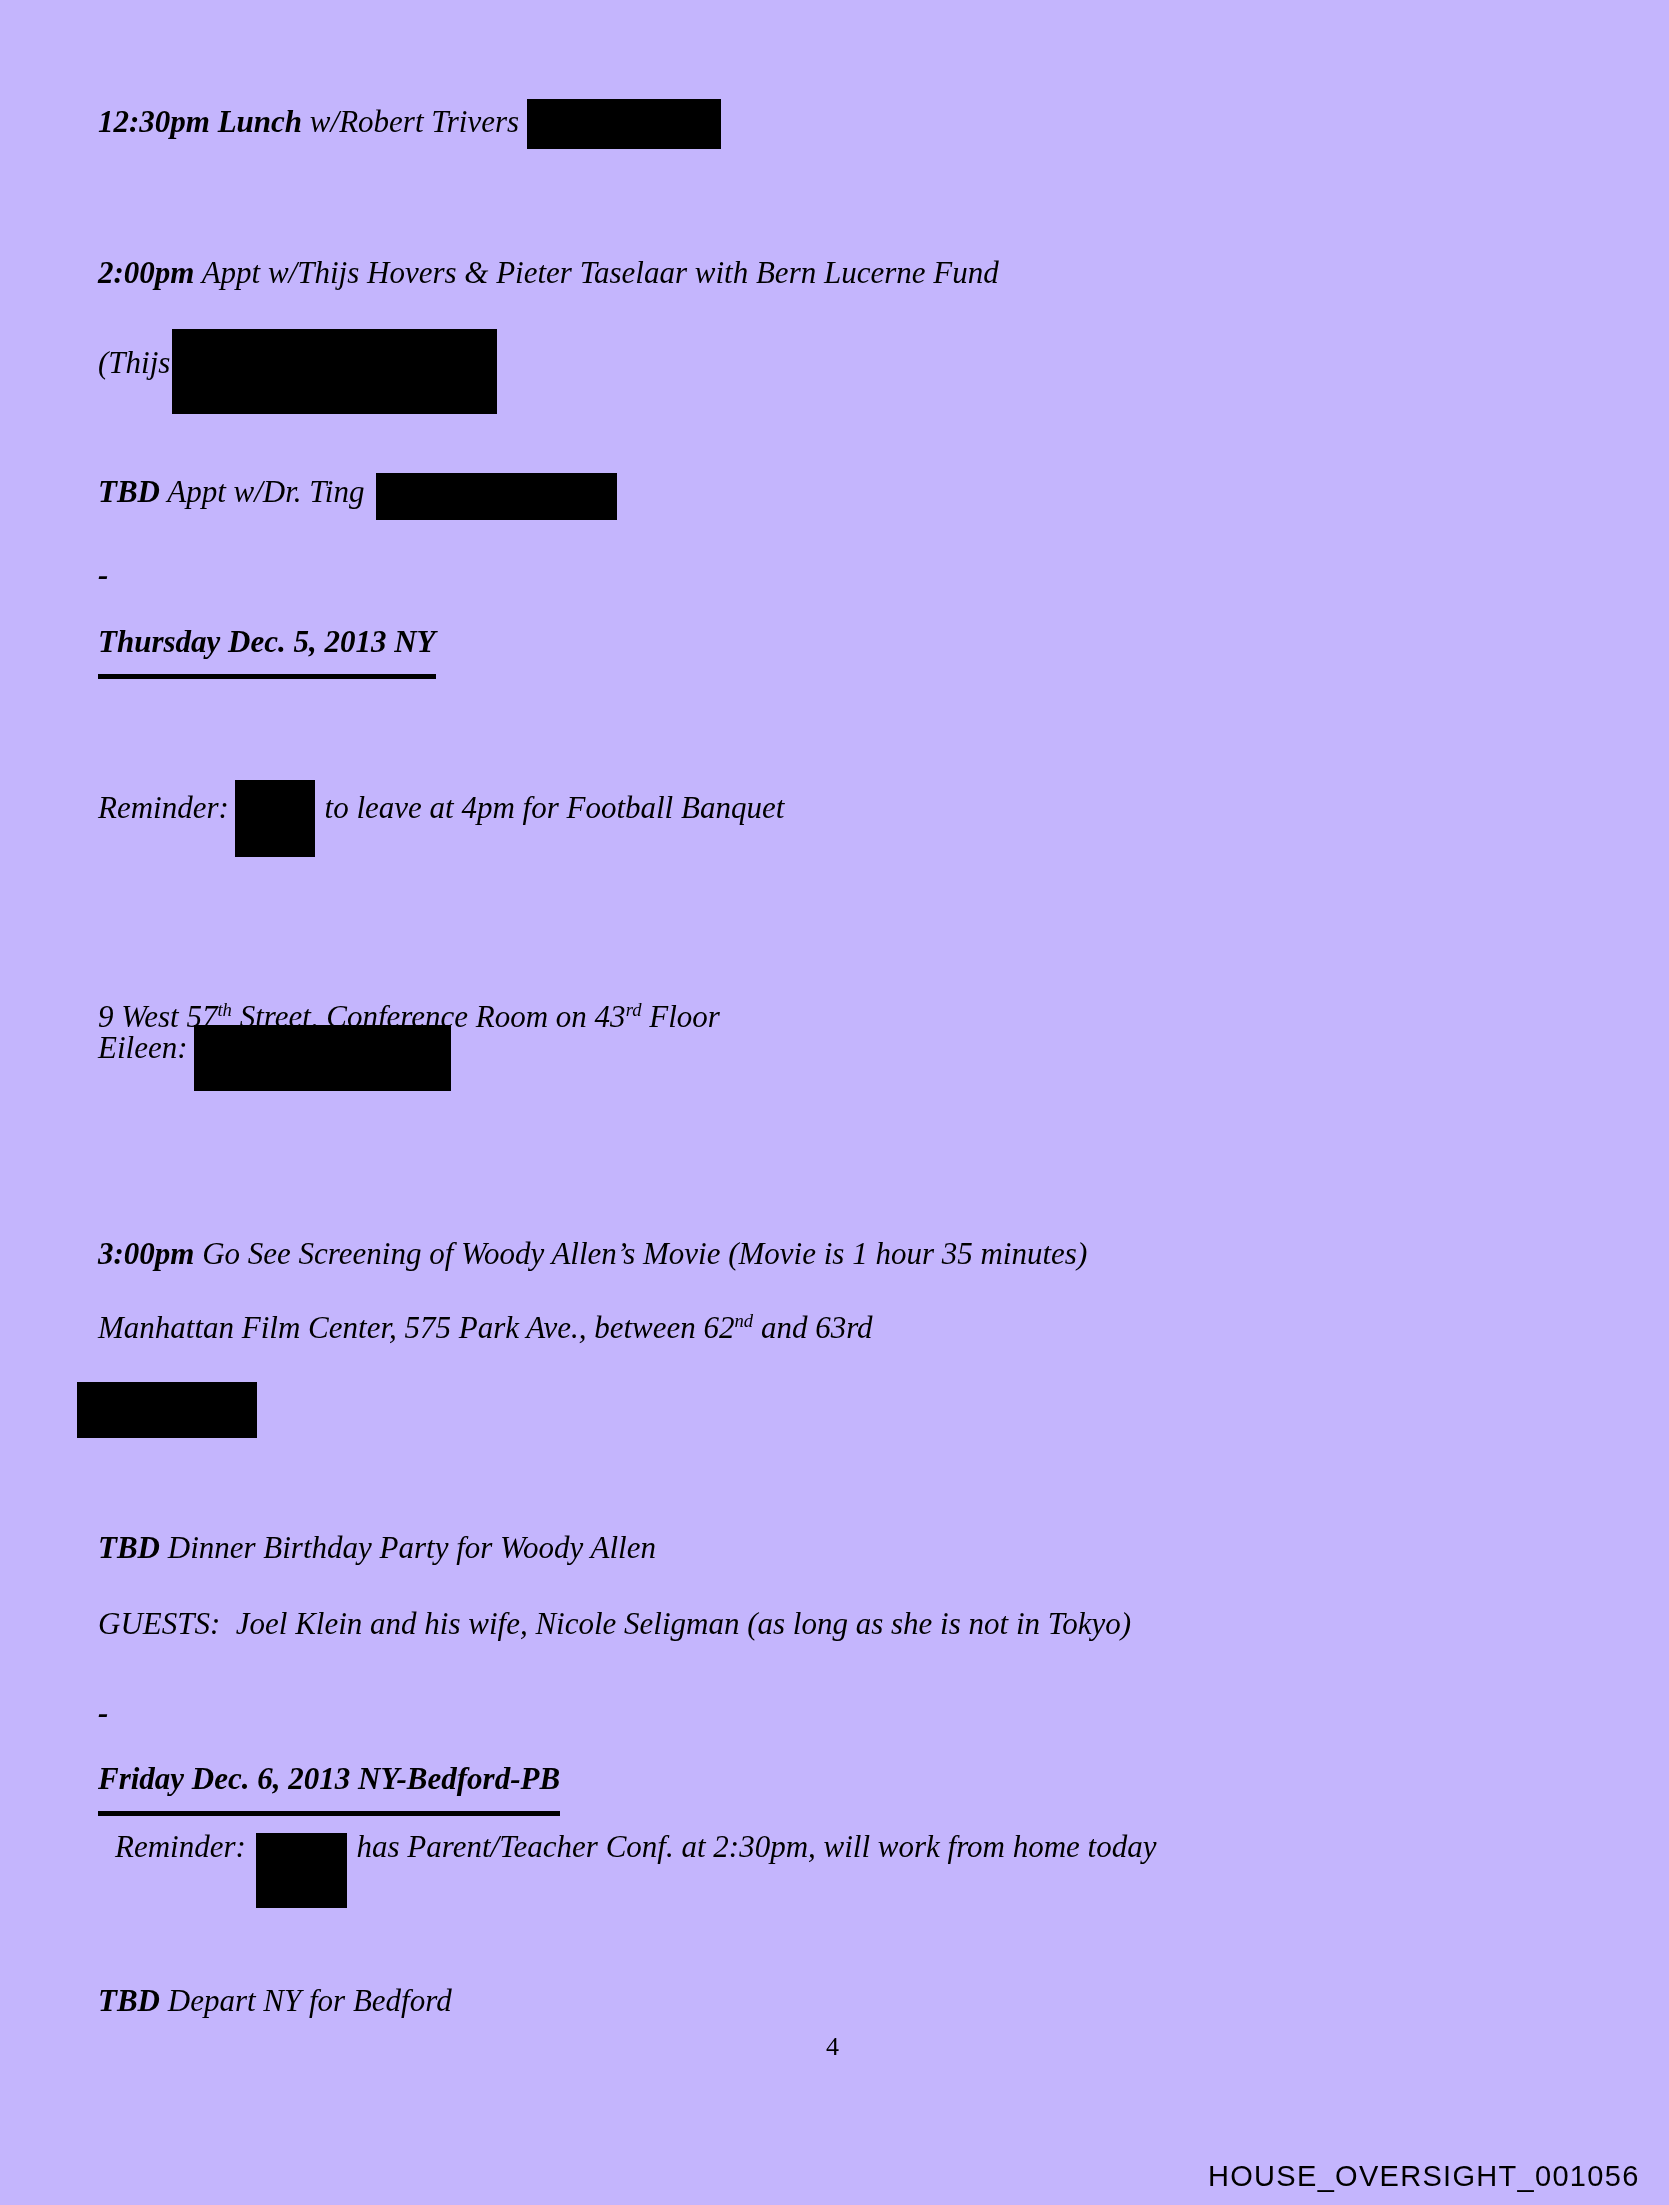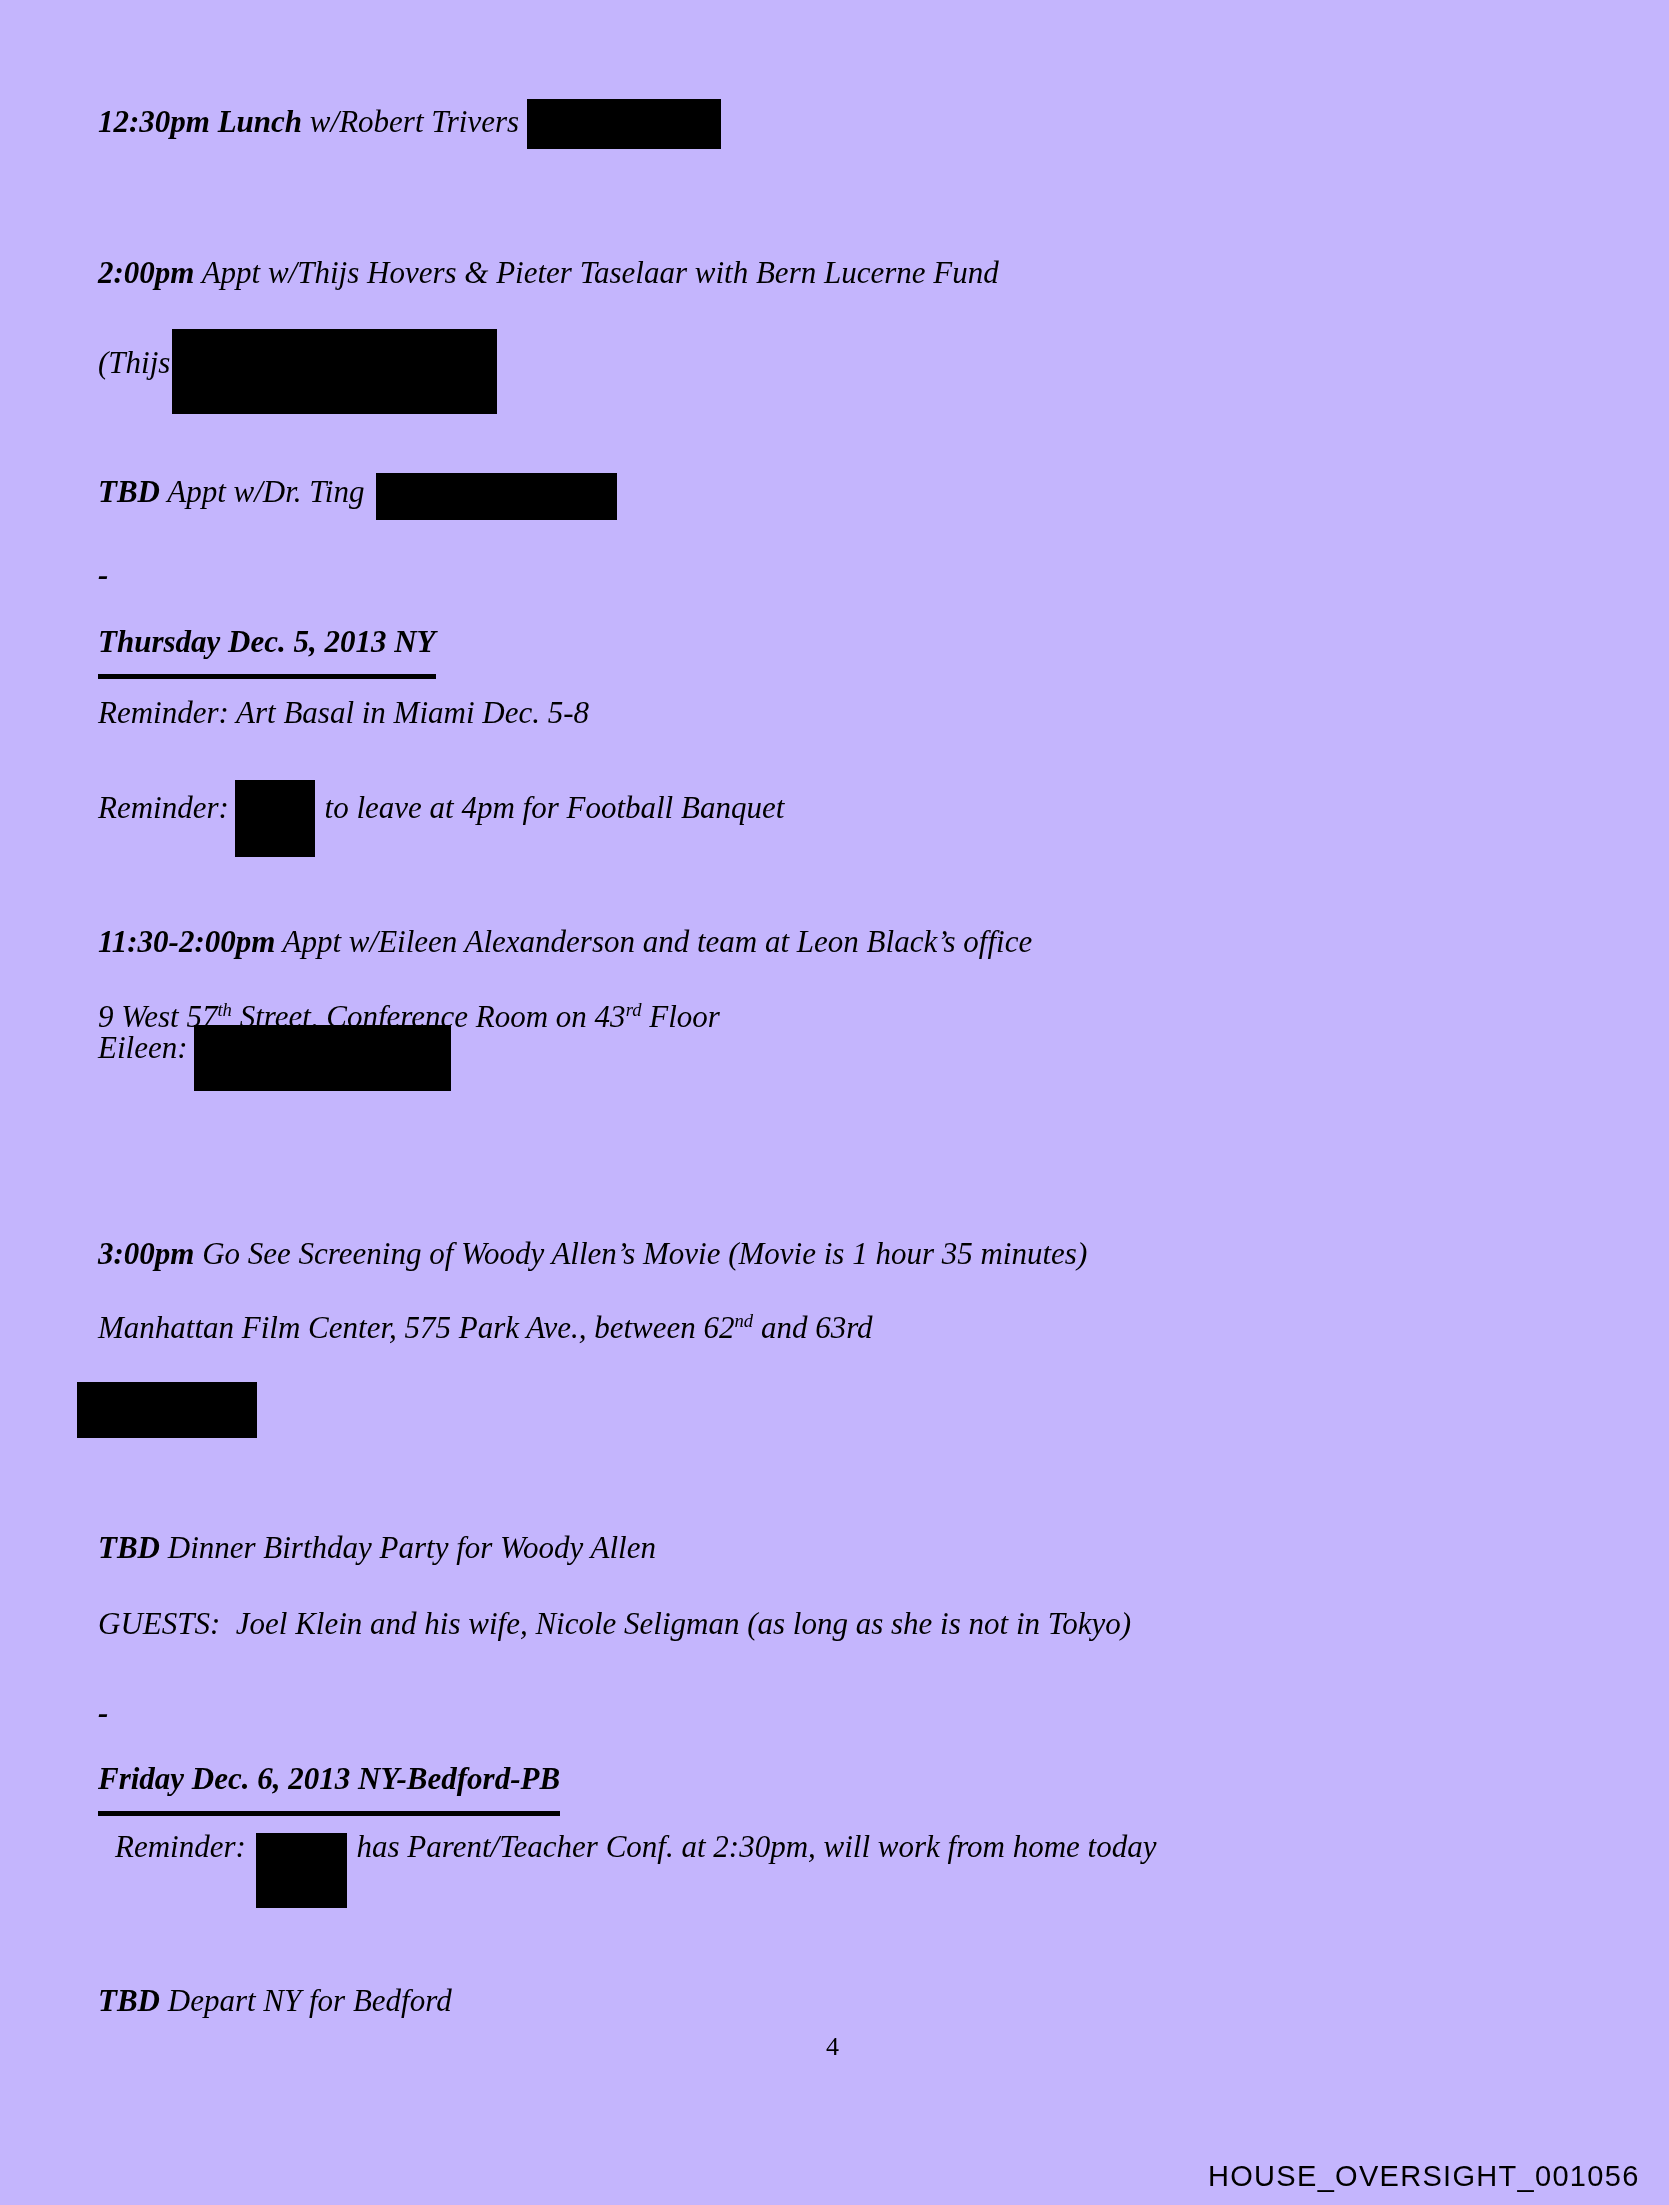--- a/index.html
+++ b/index.html
@@ -93,25 +93,23 @@
   <div class="line" id="l-appt2pm"><span class="b">2:00pm</span><span> Appt w/Thijs Hovers &amp; Pieter Taselaar with Bern Lucerne Fund</span></div>
 
   <div class="line" id="l-ting"><span class="b">TBD</span><span> Appt w/Dr. Ting </span><span class="red r3"></span></div>
 
   <div class="line" id="l-thijs"><span>(Thijs</span><span class="red r2"></span></div>
 
   <div class="line b" id="l-dash1">-</div>
 
   <div class="line" id="l-thursday"><span class="hdr">Thursday Dec. 5, 2013 NY</span></div>
 
-  <div class="line" id="l-remart"><span>Reminder:</span><span> Art Basal in Miami Dec. 5-8</span></div>
 
   <div class="line" id="l-remfoot"><span>Reminder:</span><span class="red r4"></span><span>to leave at 4pm for Football Banquet</span></div>
 
-  <div class="line" id="l-eileenappt"><span class="b">11:30-2:00pm</span><span> Appt w/Eileen Alexanderson and team at Leon Black’s office</span></div>
 
   <div class="line" id="l-address"><span>9 West 57</span><sup>th</sup><span> Street, Conference Room on 43</span><sup>rd</sup><span> Floor</span></div>
 
   <div class="line" id="l-eileen"><span>Eileen:</span><span class="red r5"></span></div>
 
   <div class="line" id="l-screening"><span class="b">3:00pm</span><span> Go See Screening of Woody Allen’s Movie (Movie is 1 hour 35 minutes)</span></div>
 
   <div class="line" id="l-filmcenter"><span>Manhattan Film Center, 575 Park Ave., between 62</span><sup>nd</sup><span> and 63rd</span></div>
 
   <div class="r6"></div>

